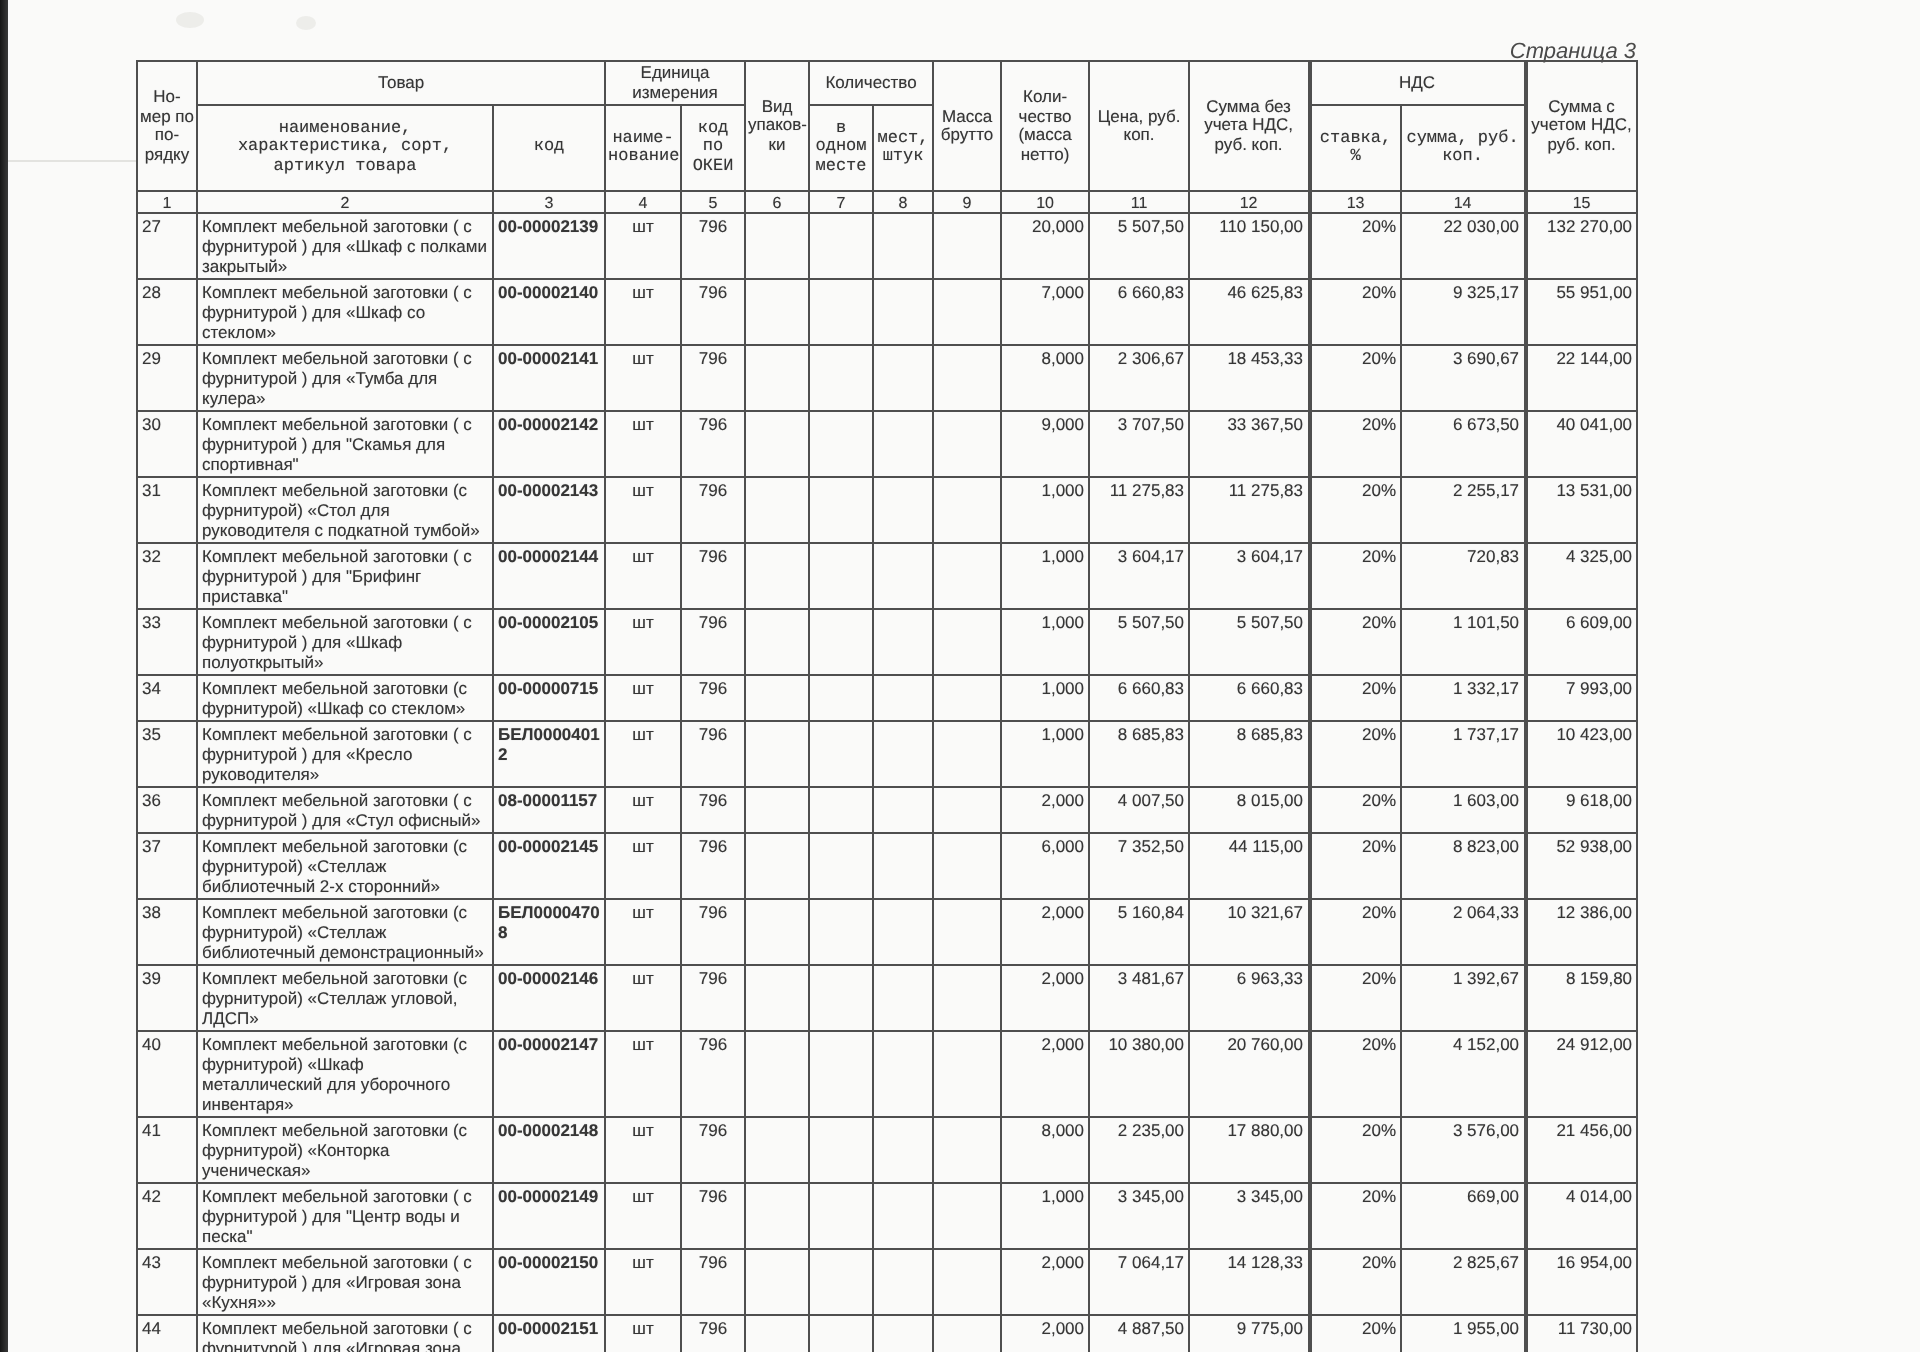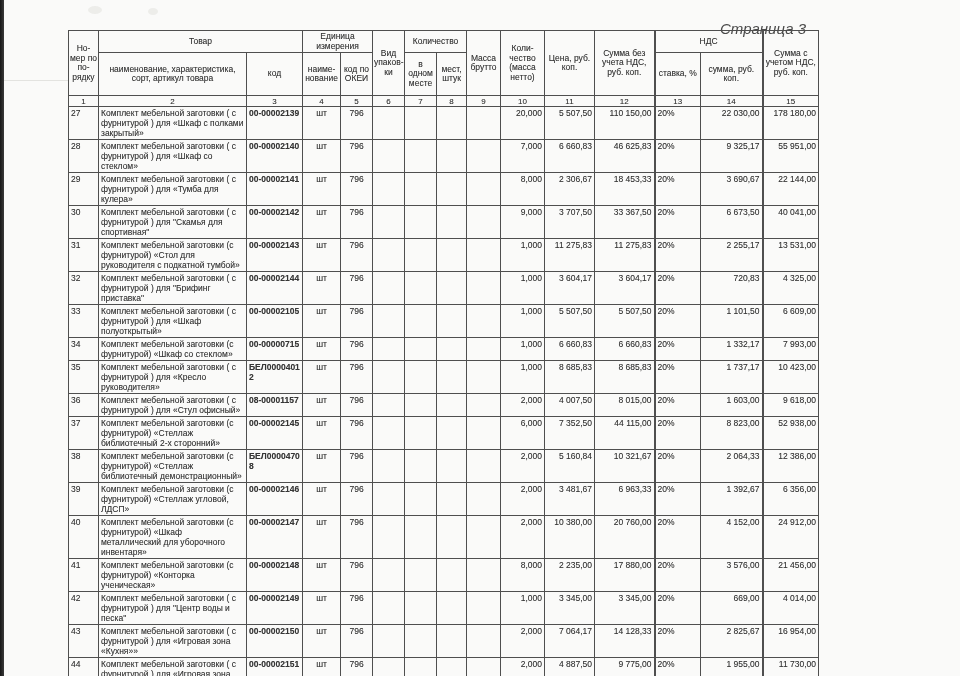--- a/index.html
+++ b/index.html
@@ -6,41 +6,41 @@
   body{
     width:960px;height:676px;position:relative;overflow:hidden;
     background:#fafaf9;
     font-family:"Liberation Sans","DejaVu Sans",sans-serif;
     color:#3b3b3b;
     -webkit-font-smoothing:antialiased;
   }
   .scan-edge-left{position:absolute;left:0;top:0;width:4px;height:676px;
     background:linear-gradient(90deg,#161616,#3a3a3a);}
   .scan-crease{position:absolute;left:4px;top:80px;width:64px;height:1px;background:#e3e3e0;}
-  .page-label{position:absolute;top:20px;left:720px;width:98px;text-align:left;
-    font-style:italic;font-size:15px;color:#4a4a4a;}
+  .page-label{position:absolute;top:20px;left:720px;width:98px;text-align:right;
+    font-style:italic;font-size:11px;color:#4a4a4a;}
 
   table.spec{
     position:absolute;left:68px;top:30px;width:750px;
     border-collapse:collapse;table-layout:fixed;
     font-size:8.5px;line-height:10px;color:#363636;
     text-shadow:0 0 .4px rgba(70,70,70,.45);
   }
   .spec th,.spec td{border:1px solid #4f4f4f;padding:1px 2px;overflow:hidden;}
   .spec th{font-weight:normal;text-align:center;vertical-align:middle;font-size:8.5px;line-height:9.5px;padding:1px;}
   .spec thead tr.grp th{height:11px;}
-  .spec thead tr.sub th{height:40px;}
+  .spec thead tr.sub th{height:40px;font-family:Liberation Mono, monospace;}
   .spec thead tr.colnum th{font-size:8px;height:10px;padding:0;line-height:9px;}
   .spec tbody td{vertical-align:top;}
   .c-num{padding-right:1px;}
   .c-name{text-align:left;}
   .c-code{text-align:left;word-break:break-all;font-weight:bold;}
   .c-unit,.c-okei,.c-c{text-align:center;}
   .c-r{text-align:right;}
-  .c-l{text-align:left;}
+  .c-l{text-align:right;}
   .spec tbody td:nth-child(13),.spec thead .tl,.spec tfoot .tl{border-left-width:2px;}
   .spec tbody td:nth-child(15){border-left-width:2px;}
   .smudge{position:absolute;border-radius:50%;background:#ededea;}
   .smudge.s1{left:88px;top:6px;width:14px;height:8px;}
   .smudge.s2{left:148px;top:8px;width:10px;height:7px;}
 </style>
 </head>
 <body>
 
 <div class="scan-edge-left"></div>
@@ -118,21 +118,21 @@
     <td class="c-okei">796</td>
     <td></td>
     <td></td>
     <td></td>
     <td></td>
     <td class="c-r">20,000</td>
     <td class="c-r">5 507,50</td>
     <td class="c-r">110 150,00</td>
     <td class="c-l">20%</td>
     <td class="c-r">22 030,00</td>
-    <td class="c-r">178 180,00</td>
+    <td class="c-r">132 270,00</td>
   </tr>
       <tr>
     <td class="c-num">28</td>
     <td class="c-name">Комплект мебельной заготовки ( с фурнитурой ) для «Шкаф со стеклом»</td>
     <td class="c-code">00-00002140</td>
     <td class="c-unit">шт</td>
     <td class="c-okei">796</td>
     <td></td>
     <td></td>
     <td></td>
@@ -322,21 +322,21 @@
     <td class="c-okei">796</td>
     <td></td>
     <td></td>
     <td></td>
     <td></td>
     <td class="c-r">2,000</td>
     <td class="c-r">3 481,67</td>
     <td class="c-r">6 963,33</td>
     <td class="c-l">20%</td>
     <td class="c-r">1 392,67</td>
-    <td class="c-r">6 356,00</td>
+    <td class="c-r">8 159,80</td>
   </tr>
       <tr>
     <td class="c-num">40</td>
     <td class="c-name">Комплект мебельной заготовки (с фурнитурой) «Шкаф металлический для уборочного инвентаря»</td>
     <td class="c-code">00-00002147</td>
     <td class="c-unit">шт</td>
     <td class="c-okei">796</td>
     <td></td>
     <td></td>
     <td></td>

